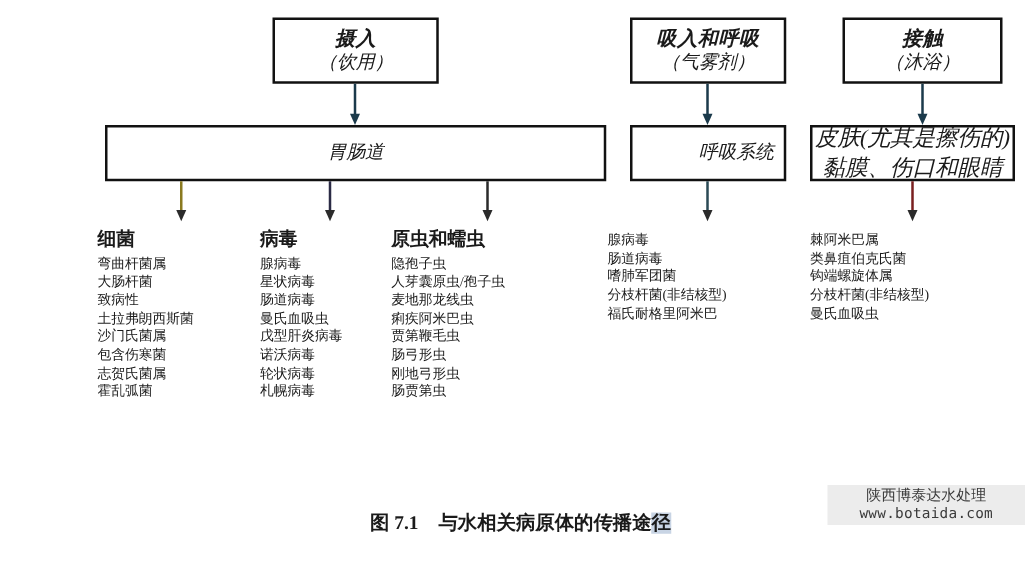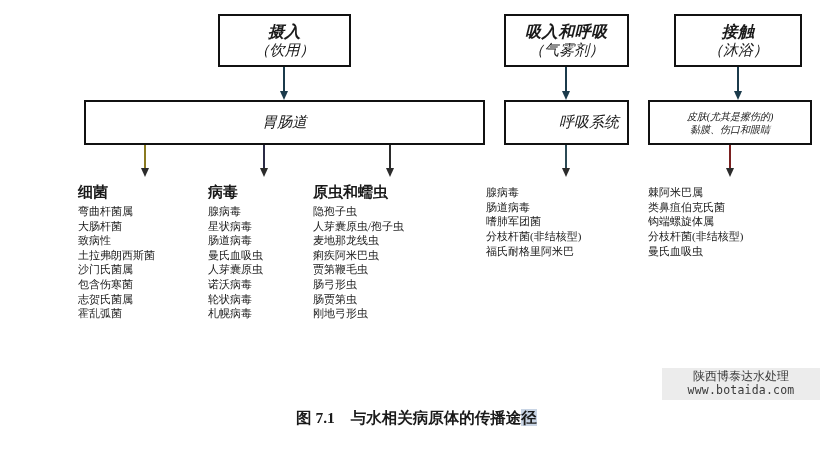--- a/index.html
+++ b/index.html
@@ -40,21 +40,21 @@
     font-size: 16px;
     letter-spacing: 0.5px;
   }
   .entry-sub {
     font-size: 15px;
   }
   .organ-label {
     font-size: 15px;
   }
   .organ-label.two-line {
-    font-size: 10px;
+    font-size: 18px;
     line-height: 1.3;
     text-align: right;
   }
   .arrow {
     position: absolute;
     width: 0;
   }
   .arrow .shaft {
     position: absolute;
     left: 0;
@@ -219,36 +219,36 @@
     <span class="item">志贺氏菌属</span>
     <span class="item">霍乱弧菌</span>
   </div>
 
   <div class="col" style="left:208px; top:183px; width:114px;">
     <span class="col-head">病毒</span>
     <span class="item">腺病毒</span>
     <span class="item">星状病毒</span>
     <span class="item">肠道病毒</span>
     <span class="item">曼氏血吸虫</span>
-    <span class="item">人芽囊原虫</span>
+    <span class="item">戊型肝炎病毒</span>
     <span class="item">诺沃病毒</span>
     <span class="item">轮状病毒</span>
     <span class="item">札幌病毒</span>
   </div>
 
   <div class="col" style="left:313px; top:183px; width:155px;">
     <span class="col-head">原虫和蠕虫</span>
     <span class="item">隐孢子虫</span>
     <span class="item">人芽囊原虫/孢子虫</span>
     <span class="item">麦地那龙线虫</span>
     <span class="item">痢疾阿米巴虫</span>
     <span class="item">贾第鞭毛虫</span>
     <span class="item">肠弓形虫</span>
+    <span class="item">刚地弓形虫</span>
     <span class="item">肠贾第虫</span>
-    <span class="item">刚地弓形虫</span>
   </div>
 
   <div class="col" style="left:486px; top:185px; width:160px;">
     <span class="item">腺病毒</span>
     <span class="item">肠道病毒</span>
     <span class="item">嗜肺军团菌</span>
     <span class="item">分枝杆菌(非结核型)</span>
     <span class="item">福氏耐格里阿米巴</span>
   </div>
 
@@ -257,18 +257,18 @@
     <span class="item">类鼻疽伯克氏菌</span>
     <span class="item">钩端螺旋体属</span>
     <span class="item">分枝杆菌(非结核型)</span>
     <span class="item">曼氏血吸虫</span>
   </div>
 
   <div class="caption" style="left:264px; top:408px;margin-left:32px;">
     <span class="figno">图 7.1</span><span>与水相关病原体的传播途</span><span class="hl">径</span>
   </div>
 
-  <div class="watermark" style="left:662px; top:368px; width:146px;">
+  <div class="watermark" style="left:662px; top:388px; width:146px;">
     <span class="wm1">陕西博泰达水处理</span>
     <span class="wm2">www.botaida.com</span>
   </div>
 
 </div>
 
 </body></html>

